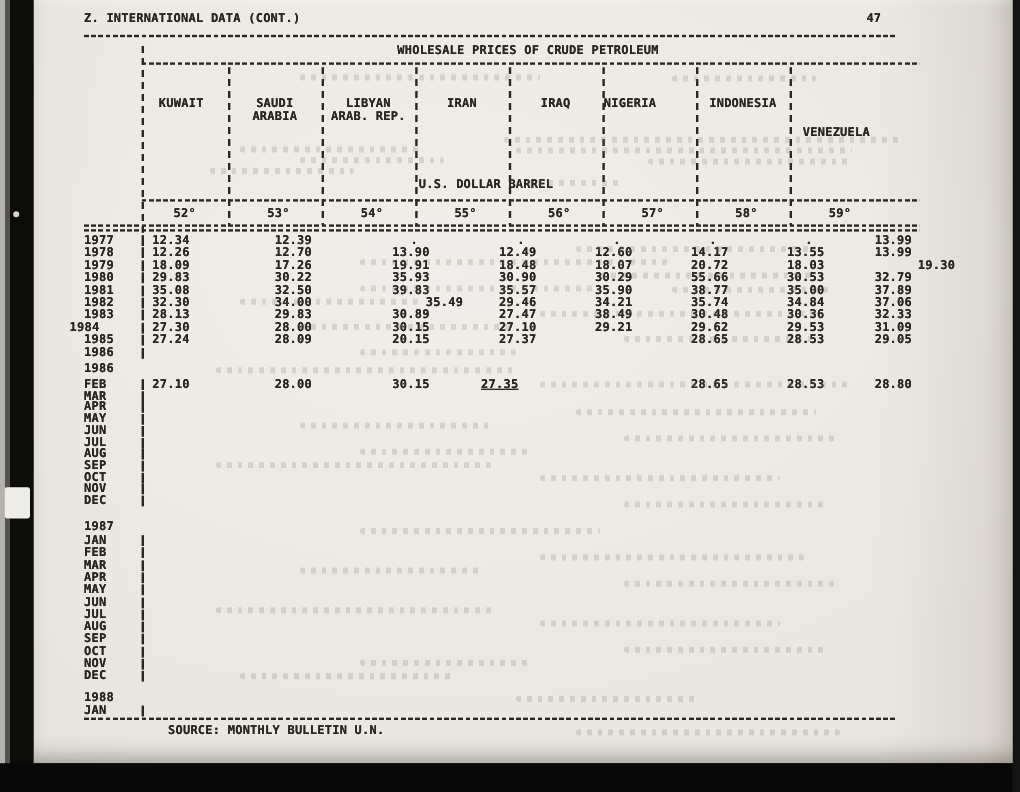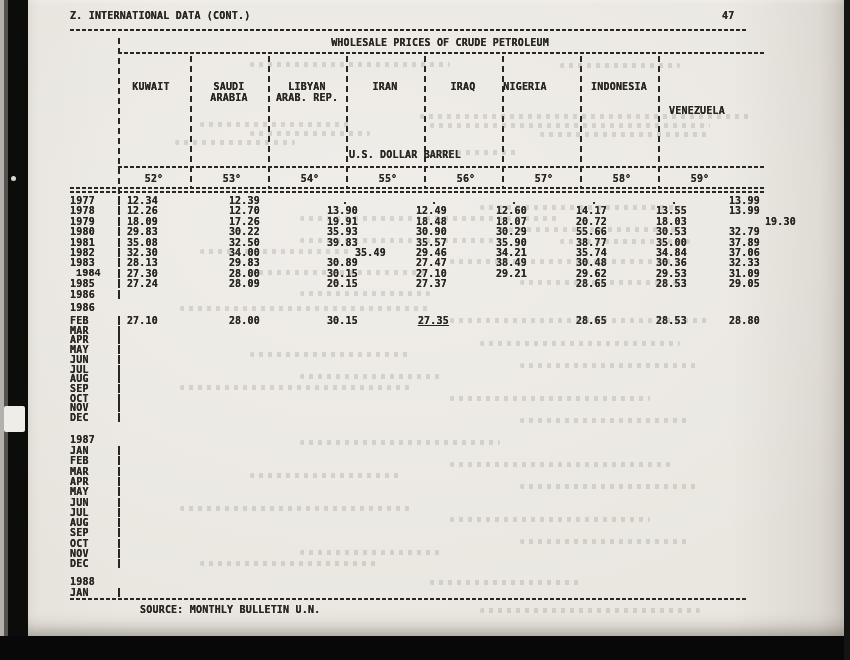--- a/index.html
+++ b/index.html
@@ -168,21 +168,21 @@
         <div class="txt r" style="left: 158px; top: 0px;">28.13</div>
         <div class="txt r" style="left: 260px; top: 0px;">29.83</div>
         <div class="txt r" style="left: 358px; top: 0px;">30.89</div>
         <div class="txt r" style="left: 447px; top: 0px;">27.47</div>
         <div class="txt r" style="left: 527px; top: 0px;">38.49</div>
         <div class="txt r" style="left: 607px; top: 0px;">30.48</div>
         <div class="txt r" style="left: 687px; top: 0px;">30.36</div>
         <div class="txt r" style="left: 760px; top: 0px;">32.33</div>
       </div>
       <div class="row" style="top: 268.8px;">
-        <div class="txt" style="left: 76px; top: 0px; font-family: Liberation Mono, monospace;">1984</div>
+        <div class="txt" style="left: 58px; top: 0px;">1984</div>
         <div class="tick" style="left: 118px; top: 0px;"></div>
         <div class="txt r" style="left: 158px; top: 0px;">27.30</div>
         <div class="txt r" style="left: 260px; top: 0px;">28.00</div>
         <div class="txt r" style="left: 358px; top: 0px;">30.15</div>
         <div class="txt r" style="left: 447px; top: 0px;">27.10</div>
         <div class="txt r" style="left: 527px; top: 0px;">29.21</div>
         <div class="txt r" style="left: 607px; top: 0px;">29.62</div>
         <div class="txt r" style="left: 687px; top: 0px;">29.53</div>
         <div class="txt r" style="left: 760px; top: 0px;">31.09</div>
       </div>
@@ -201,21 +201,21 @@
         <div class="txt" style="left: 70px; top: 0px;">1986</div>
         <div class="tick" style="left: 118px; top: 0px;"></div>
       </div>
       <div class="txt" style="left: 70px; top: 303px;">1986</div>
       <div class="row" style="top: 316px;">
         <div class="txt" style="left: 70px; top: 0px;">FEB</div>
         <div class="tick" style="left: 118px; top: 0px;"></div>
         <div class="txt r" style="left: 158px; top: 0px;">27.10</div>
         <div class="txt r" style="left: 260px; top: 0px;">28.00</div>
         <div class="txt r" style="left: 358px; top: 0px;">30.15</div>
-        <div class="txt r" style="left: 449px; top: 0px; text-decoration: underline;">27.35</div>
+        <div class="txt r" style="left: 432px; top: 0px; text-decoration: underline;">27.35</div>
         <div class="txt r" style="left: 607px; top: 0px;">28.65</div>
         <div class="txt r" style="left: 687px; top: 0px;">28.53</div>
         <div class="txt r" style="left: 760px; top: 0px;">28.80</div>
       </div>
       <div class="row" style="top: 325.7px;">
         <div class="txt" style="left: 70px; top: 0px;">MAR</div>
         <div class="tick" style="left: 118px; top: 0px;"></div>
       </div>
       <div class="row" style="top: 335.4px;">
         <div class="txt" style="left: 70px; top: 0px;">APR</div>

